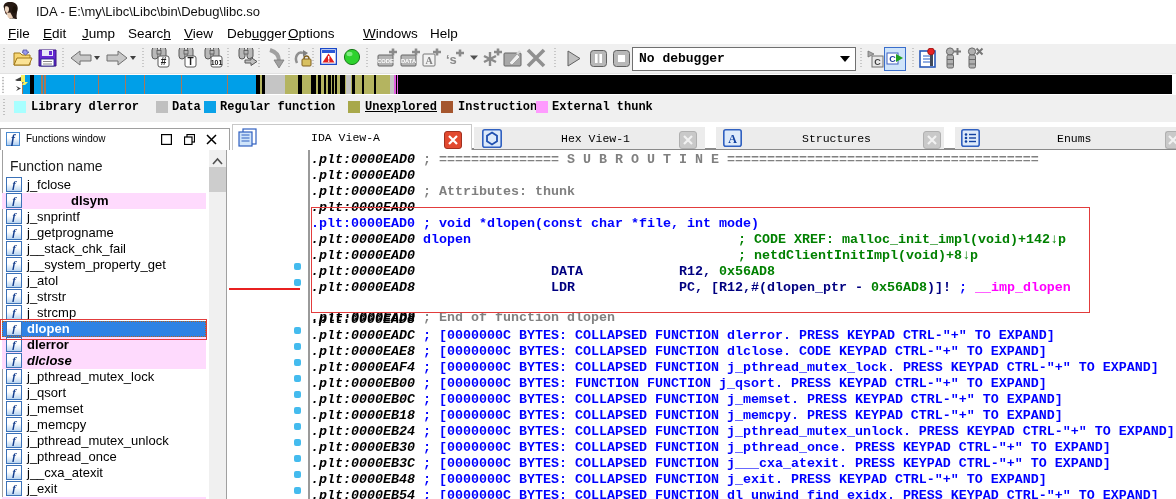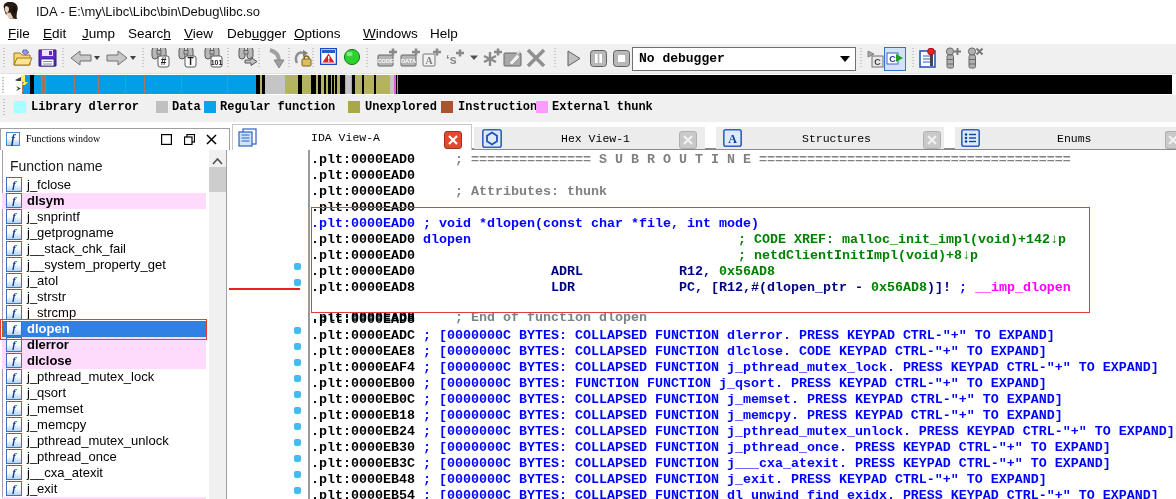--- a/index.html
+++ b/index.html
@@ -1,18 +1,18 @@
 <!DOCTYPE html>
 <html><head><meta charset="utf-8">
 <style>
 html,body{margin:0;padding:0;}
 body{width:1176px;height:499px;overflow:hidden;background:#fff;font-family:"Liberation Sans",sans-serif;position:relative;}
 .ab{position:absolute;}
 .mono{font-family:"Liberation Mono",monospace;font-weight:bold;font-size:13.33px;line-height:16px;white-space:pre;letter-spacing:0;}
-.c0{color:#000;} .cg{color:#808080;margin-left:32px;} .cb{color:#0000ff;} .cn{color:#000080;} .ce{color:#008000;} .cm{color:#ff00ff;}
+.c0{color:#000;font-style:italic;} .cg{color:#808080;} .cb{color:#0000ff;} .cn{color:#000080;} .ce{color:#008000;} .cm{color:#ff00ff;}
 .dl{position:absolute;left:311px;height:16px;font-family:"Liberation Mono",monospace;font-weight:bold;font-size:13.33px;line-height:16px;white-space:pre;}
 .dot{position:absolute;width:7px;height:7px;background:#44bbee;border-radius:2px;}
 .frow{position:absolute;left:2px;width:204px;height:16px;font-size:13px;line-height:16px;color:#000;}
 .frow .nm{position:absolute;left:25px;top:0;}
 .ficon{position:absolute;left:4px;top:0px;width:14px;height:13px;border:1px solid #3c72b8;background:linear-gradient(180deg,#ffffff 45%,#b8d4f0 100%);font-family:"Liberation Serif",serif;font-style:italic;font-weight:bold;font-size:11px;line-height:12px;text-align:center;color:#123c8c;}
 .nb{top:75px;height:19px;}
 .tsep{position:absolute;top:48px;width:2px;height:20px;background-image:repeating-linear-gradient(180deg,#c8c8c8 0 1px,#f0f0f0 1px 3px);}
 .menu-item{position:absolute;top:26px;font-size:13.5px;color:#000;}
 </style></head>
 <body>
@@ -26,21 +26,21 @@
  <path d="M3.4 9.2 L4.6 10.6 L3.8 10.9 Z" fill="#a4553e"></path>
 </svg>
 <div class="ab" style="left:36px;top:4px;font-size:13px;color:#111;">IDA - E:\my\Libc\Libc\bin\Debug\libc.so</div>
 
 <div class="menu-item" style="left:8px;"><u>F</u>ile</div>
 <div class="menu-item" style="left:43px;"><u>E</u>dit</div>
 <div class="menu-item" style="left:82px;"><u>J</u>ump</div>
 <div class="menu-item" style="left:128px;">Searc<u>h</u></div>
 <div class="menu-item" style="left:184px;"><u>V</u>iew</div>
 <div class="menu-item" style="left:227px;">Deb<u>u</u>gger</div>
-<div class="menu-item" style="left:294px;text-align:center;"><u>O</u>ptions</div>
+<div class="menu-item" style="left:288px;text-align:center;"><u>O</u>ptions</div>
 <div class="menu-item" style="left:363px;"><u>W</u>indows</div>
 <div class="menu-item" style="left:430px;">Help</div>
 
 <div class="ab" id="toolbar" style="left:0;top:44px;width:1176px;height:29px;background:#f0f0f0;border-bottom:1px solid #e2e2e2;"></div>
 <div class="tsep" style="left:3px;"></div>
 <svg class="ab" style="left:13px;top:49px" width="20" height="18" viewBox="0 0 20 18">
  <path d="M1 4 L7 4 L9 6 L17 6 L17 16 L1 16 Z" fill="#f7d673" stroke="#a07818" stroke-width="1"></path>
  <path d="M4 9 L19 9 L16 16 L1 16 Z" fill="#fbe396" stroke="#a07818" stroke-width="1"></path>
  <path d="M10 1 L14 1 L14 3 L16 3 L12.5 6 L9 3 L10 3 Z" fill="#9a9af0" stroke="#5050a0" stroke-width="0.8"></path>
 </svg>
@@ -247,31 +247,31 @@
 
 <div class="ab" id="legend" style="left:0;top:95px;width:1176px;height:27px;background:#f0f0f0;"></div>
 <div class="ab" style="left:3px;top:99px;width:2px;height:18px;background-image:repeating-linear-gradient(180deg,#c0c0c0 0 1px,#f0f0f0 1px 3px);"></div>
 <div class="ab" style="left:14px;top:101px;width:12px;height:12px;background:#a8ffff;"></div>
 <div class="mono" style="position:absolute;left:31px;top:100px;font-size:12px;line-height:14px;color:#000;">Library dlerror</div>
 <div class="ab" style="left:156px;top:101px;width:12px;height:12px;background:#c0c0c0;"></div>
 <div class="mono" style="position:absolute;left:172px;top:100px;font-size:12px;line-height:14px;color:#000;">Data</div>
 <div class="ab" style="left:204px;top:101px;width:12px;height:12px;background:#0aa2e8;"></div>
 <div class="mono" style="position:absolute;left:220px;top:100px;font-size:12px;line-height:14px;color:#000;">Regular function</div>
 <div class="ab" style="left:348px;top:101px;width:12px;height:12px;background:#a8a84a;"></div>
-<div class="mono" style="position:absolute;left:365px;top:100px;font-size:12px;line-height:14px;color:#000;">Unexplored</div>
+<div class="mono" style="position:absolute;left:365px;top:100px;font-size:12px;line-height:14px;color:#000;text-decoration:underline;">Unexplored</div>
 <div class="ab" style="left:441px;top:101px;width:12px;height:12px;background:#a5562e;"></div>
 <div class="mono" style="position:absolute;left:458px;top:100px;font-size:12px;line-height:14px;color:#000;">Instruction</div>
 <div class="ab" style="left:536px;top:101px;width:12px;height:12px;background:#fe9bfe;"></div>
 <div class="mono" style="position:absolute;left:552px;top:100px;font-size:12px;line-height:14px;color:#000;">External thunk</div>
 
 <div class="ab" id="tabrow" style="left:0;top:122px;width:1176px;height:28px;background:#fff;"></div>
 
 <div class="ab" style="left:0px;top:128px;width:228px;height:21px;background:#fff;border:1px solid #a0a0a0;"></div>
 <div class="ab" style="left:6px;top:132px;width:12px;height:12px;border:1px solid #4a8ad0;background:linear-gradient(180deg,#ffffff 40%,#aecdf0 100%);font-family:'Liberation Serif',serif;font-style:italic;font-weight:bold;font-size:12px;line-height:12px;text-align:center;color:#123c8c;">f</div>
-<div style="position:absolute;left:26px;top:131px;font-family:Liberation Serif, serif;font-size:10px;line-height:15px;white-space:pre;color:#000;">Functions window</div>
+<div style="position:absolute;left:26px;top:131px;font-family:Liberation Sans, sans-serif;font-size:10px;line-height:15px;white-space:pre;color:#000;">Functions window</div>
 <svg class="ab" style="left:161px;top:134px" width="11" height="11" viewBox="0 0 11 11">
     <rect x="0.5" y="0.5" width="10" height="10" fill="none" stroke="#000" stroke-width="1.4"></rect>
   </svg>
 <svg class="ab" style="left:184px;top:134px" width="11" height="11" viewBox="0 0 11 11">
     <rect x="3" y="0.5" width="7.5" height="7.5" fill="#fff" stroke="#000" stroke-width="1.2"></rect>
     <rect x="0.5" y="3" width="7.5" height="7.5" fill="#fff" stroke="#000" stroke-width="1.2"></rect>
   </svg>
 <svg class="ab" style="left:206px;top:134px" width="11" height="11" viewBox="0 0 11 11">
     <path d="M1 1 L10 10 M10 1 L1 10" stroke="#000" stroke-width="1.5"></path>
   </svg>
@@ -340,21 +340,21 @@
     <path d="M1 7 L5.5 2 L10 7" fill="none" stroke="#505050" stroke-width="1.6"></path>
   </svg>
 <div class="ab" style="left:209px;top:167px;width:17px;height:25px;background:#cdcdcd;"></div>
 <div id="flist">
     <div class="frow" style="top:177px;">
       <span class="ficon">f</span>
       <span class="nm" style="">j_fclose</span>
     </div>
     <div class="frow" style="top:193px;background:#fedafd;">
       <span class="ficon">f</span>
-      <span class="nm" style="font-weight:bold;">dlsym</span>
+      <span class="nm" style="font-weight:bold;margin-left:44px;">dlsym</span>
     </div>
     <div class="frow" style="top:209px;">
       <span class="ficon">f</span>
       <span class="nm" style="">j_snprintf</span>
     </div>
     <div class="frow" style="top:225px;">
       <span class="ficon">f</span>
       <span class="nm" style="">j_getprogname</span>
     </div>
     <div class="frow" style="top:241px;">
@@ -380,21 +380,21 @@
     <div class="frow" style="top:321px;background:#2f82e4;outline:1px dotted #b45f1e;outline-offset:-1px;">
       <span class="ficon">f</span>
       <span class="nm" style="font-weight:bold;color:#fff;">dlopen</span>
     </div>
     <div class="frow" style="top:337px;background:#fedafd;">
       <span class="ficon">f</span>
       <span class="nm" style="font-weight:bold;">dlerror</span>
     </div>
     <div class="frow" style="top:353px;background:#fedafd;">
       <span class="ficon">f</span>
-      <span class="nm" style="font-weight:bold;">dlclose</span>
+      <span class="nm" style="font-weight:bold;font-style:italic;">dlclose</span>
     </div>
     <div class="frow" style="top:369px;">
       <span class="ficon">f</span>
       <span class="nm" style="">j_pthread_mutex_lock</span>
     </div>
     <div class="frow" style="top:385px;">
       <span class="ficon">f</span>
       <span class="nm" style="">j_qsort</span>
     </div>
     <div class="frow" style="top:401px;">
@@ -447,21 +447,21 @@
     <div class="dot" style="left:294px;top:487px"></div>
   </div>
 <div id="dlines">
     <div class="dl" style="top:152px"><span class="c0">.plt:0000EAD0 </span><span class="cg">; =============== S U B R O U T I N E =======================================</span></div>
     <div class="dl" style="top:168px"><span class="c0">.plt:0000EAD0</span></div>
     <div class="dl" style="top:184px"><span class="c0">.plt:0000EAD0 </span><span class="cg">; Attributes: thunk</span></div>
     <div class="dl" style="top:200px"><span class="c0">.plt:0000EAD0</span></div>
     <div class="dl" style="top:216px"><span class="cb">.plt:0000EAD0 ; void *dlopen(const char *file, int mode)</span></div>
     <div class="dl" style="top:232px"><span class="c0">.plt:0000EAD0 </span><span class="cb">dlopen</span></div>
     <div class="dl" style="top:248px"><span class="c0">.plt:0000EAD0</span></div>
-    <div class="dl" style="top:264px"><span class="c0">.plt:0000EAD0 </span><span class="cn">                ADRL            R12, </span><span class="ce">0x56AD8</span></div>
+    <div class="dl" style="top:264px"><span class="c0">.plt:0000EAD0 </span><span class="cn">                DATA            R12, </span><span class="ce">0x56AD8</span></div>
     <div class="dl" style="top:280px"><span class="c0">.plt:0000EAD8 </span><span class="cn">                LDR             PC, [R12,#(dlopen_ptr - </span><span class="ce">0x56AD8</span><span class="cn">)]! </span><span class="cb">; </span><span class="cm">__imp_dlopen</span></div>
     <div class="dl" style="top:310px"><span class="c0">.plt:0000EAD8 </span><span class="cg">; End of function dlopen</span></div>
     <div class="dl" style="top:312px"><span class="c0">.plt:0000EAD8</span></div>
     <div class="dl" style="top:328px"><span class="c0">.plt:0000EADC </span><span class="cb">; [0000000C BYTES: COLLAPSED FUNCTION dlerror. PRESS KEYPAD CTRL-"+" TO EXPAND]</span></div>
     <div class="dl" style="top:344px"><span class="c0">.plt:0000EAE8 </span><span class="cb">; [0000000C BYTES: COLLAPSED FUNCTION dlclose. CODE KEYPAD CTRL-"+" TO EXPAND]</span></div>
     <div class="dl" style="top:360px"><span class="c0">.plt:0000EAF4 </span><span class="cb">; [0000000C BYTES: COLLAPSED FUNCTION j_pthread_mutex_lock. PRESS KEYPAD CTRL-"+" TO EXPAND]</span></div>
     <div class="dl" style="top:376px"><span class="c0">.plt:0000EB00 </span><span class="cb">; [0000000C BYTES: FUNCTION FUNCTION j_qsort. PRESS KEYPAD CTRL-"+" TO EXPAND]</span></div>
     <div class="dl" style="top:392px"><span class="c0">.plt:0000EB0C </span><span class="cb">; [0000000C BYTES: COLLAPSED FUNCTION j_memset. PRESS KEYPAD CTRL-"+" TO EXPAND]</span></div>
     <div class="dl" style="top:408px"><span class="c0">.plt:0000EB18 </span><span class="cb">; [0000000C BYTES: COLLAPSED FUNCTION j_memcpy. PRESS KEYPAD CTRL-"+" TO EXPAND]</span></div>
     <div class="dl" style="top:424px"><span class="c0">.plt:0000EB24 </span><span class="cb">; [0000000C BYTES: COLLAPSED FUNCTION j_pthread_mutex_unlock. PRESS KEYPAD CTRL-"+" TO EXPAND]</span></div>

